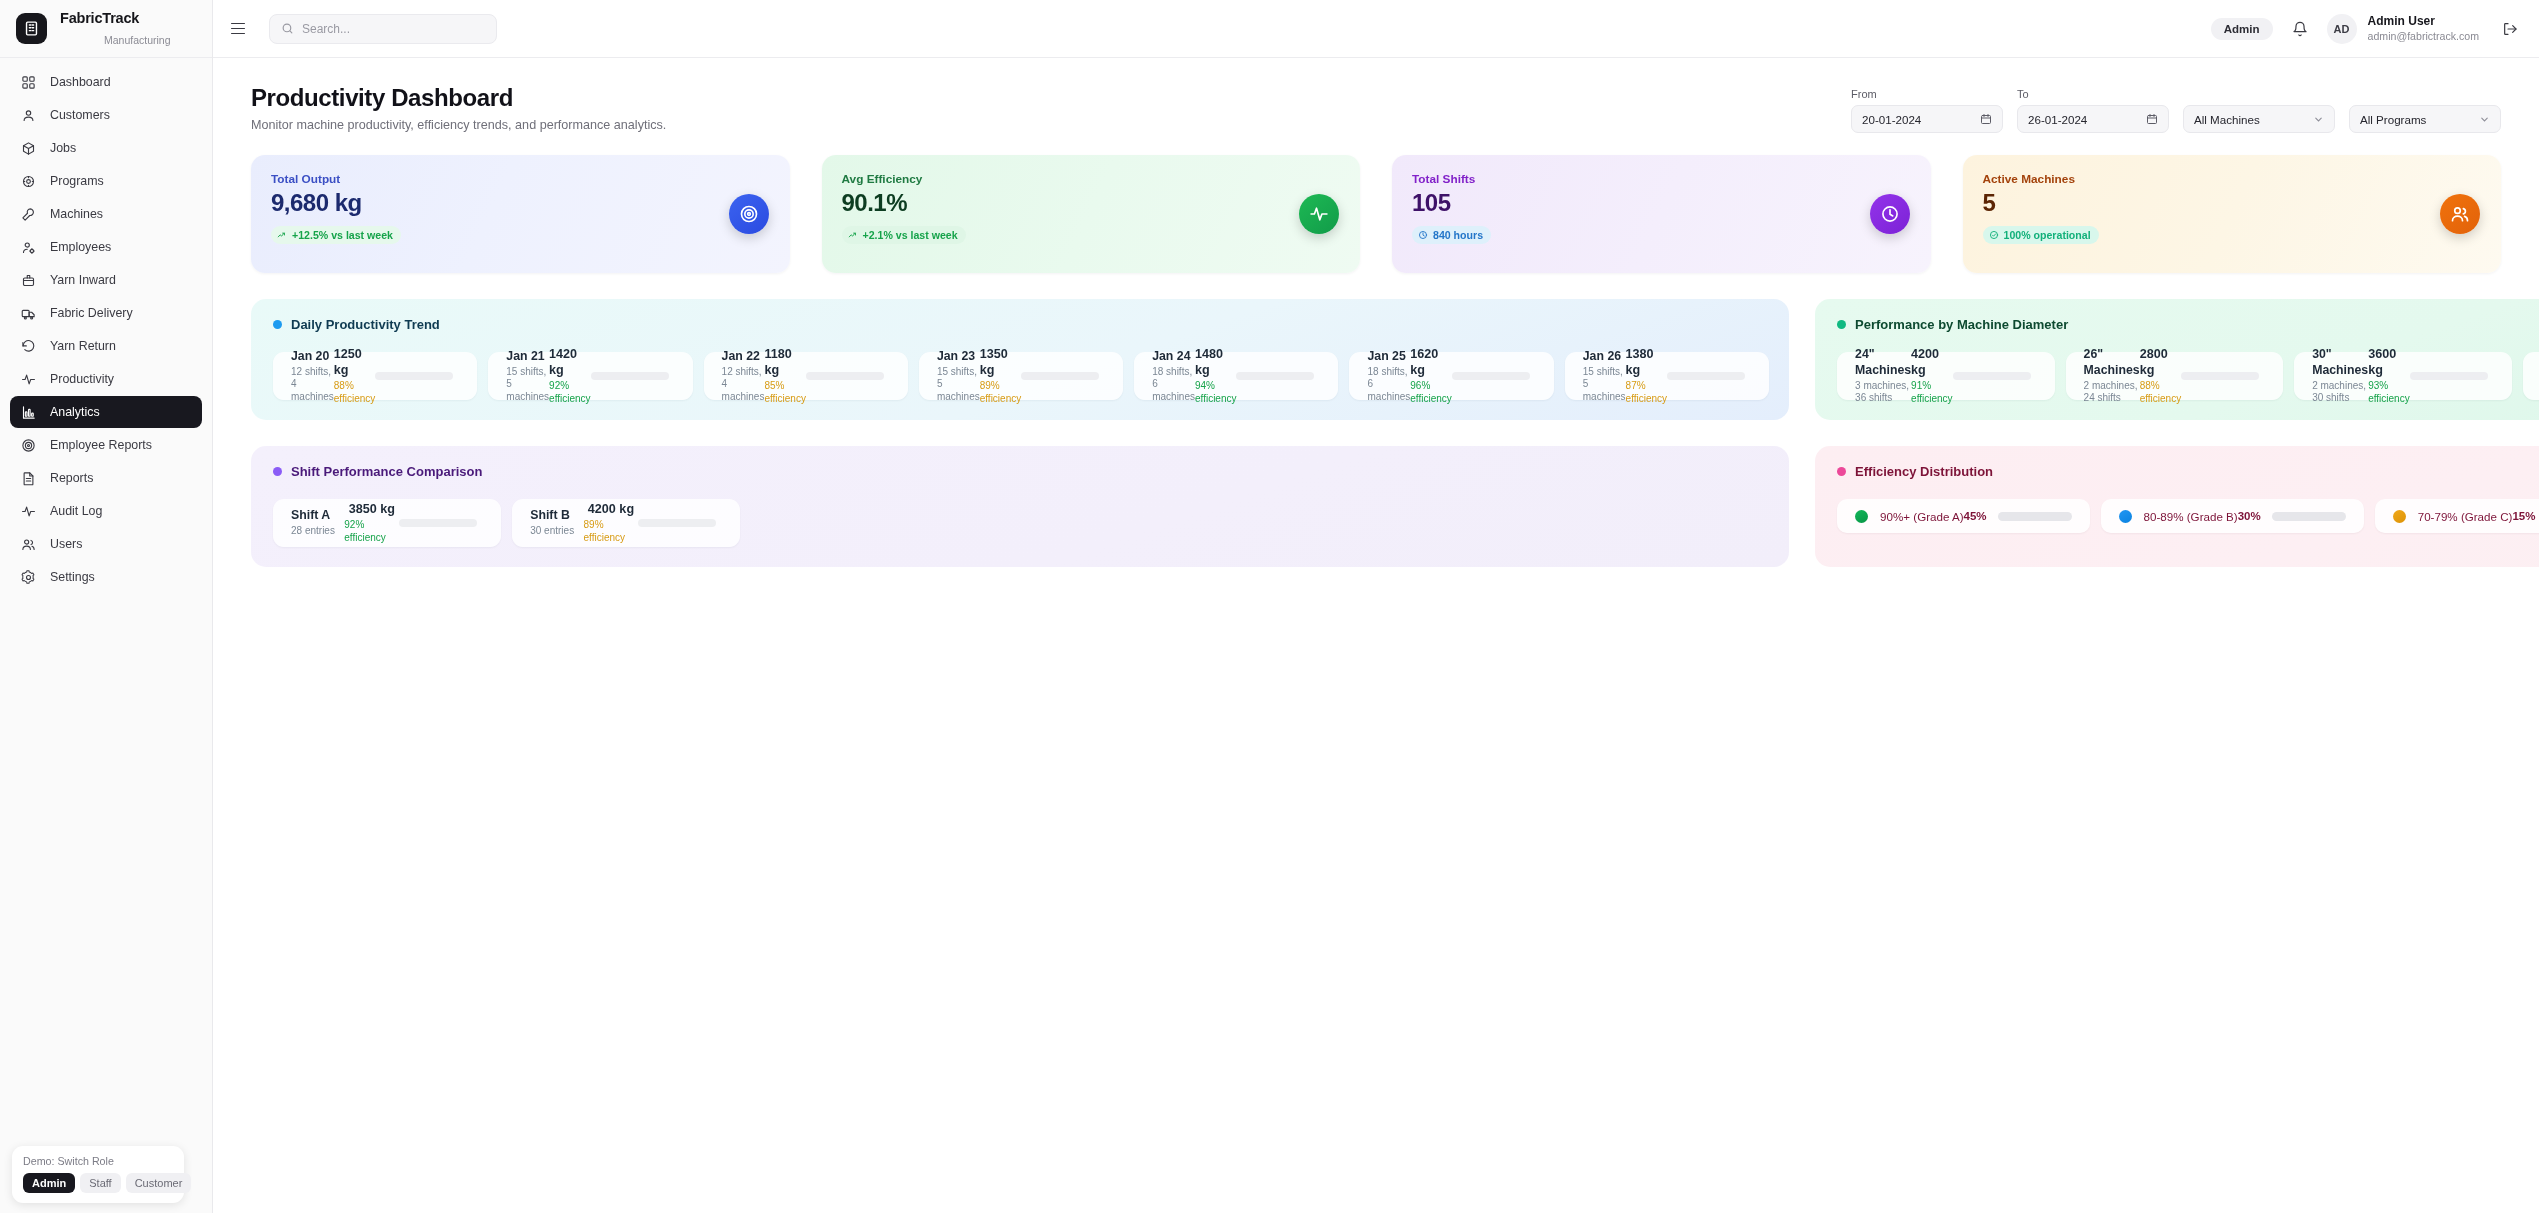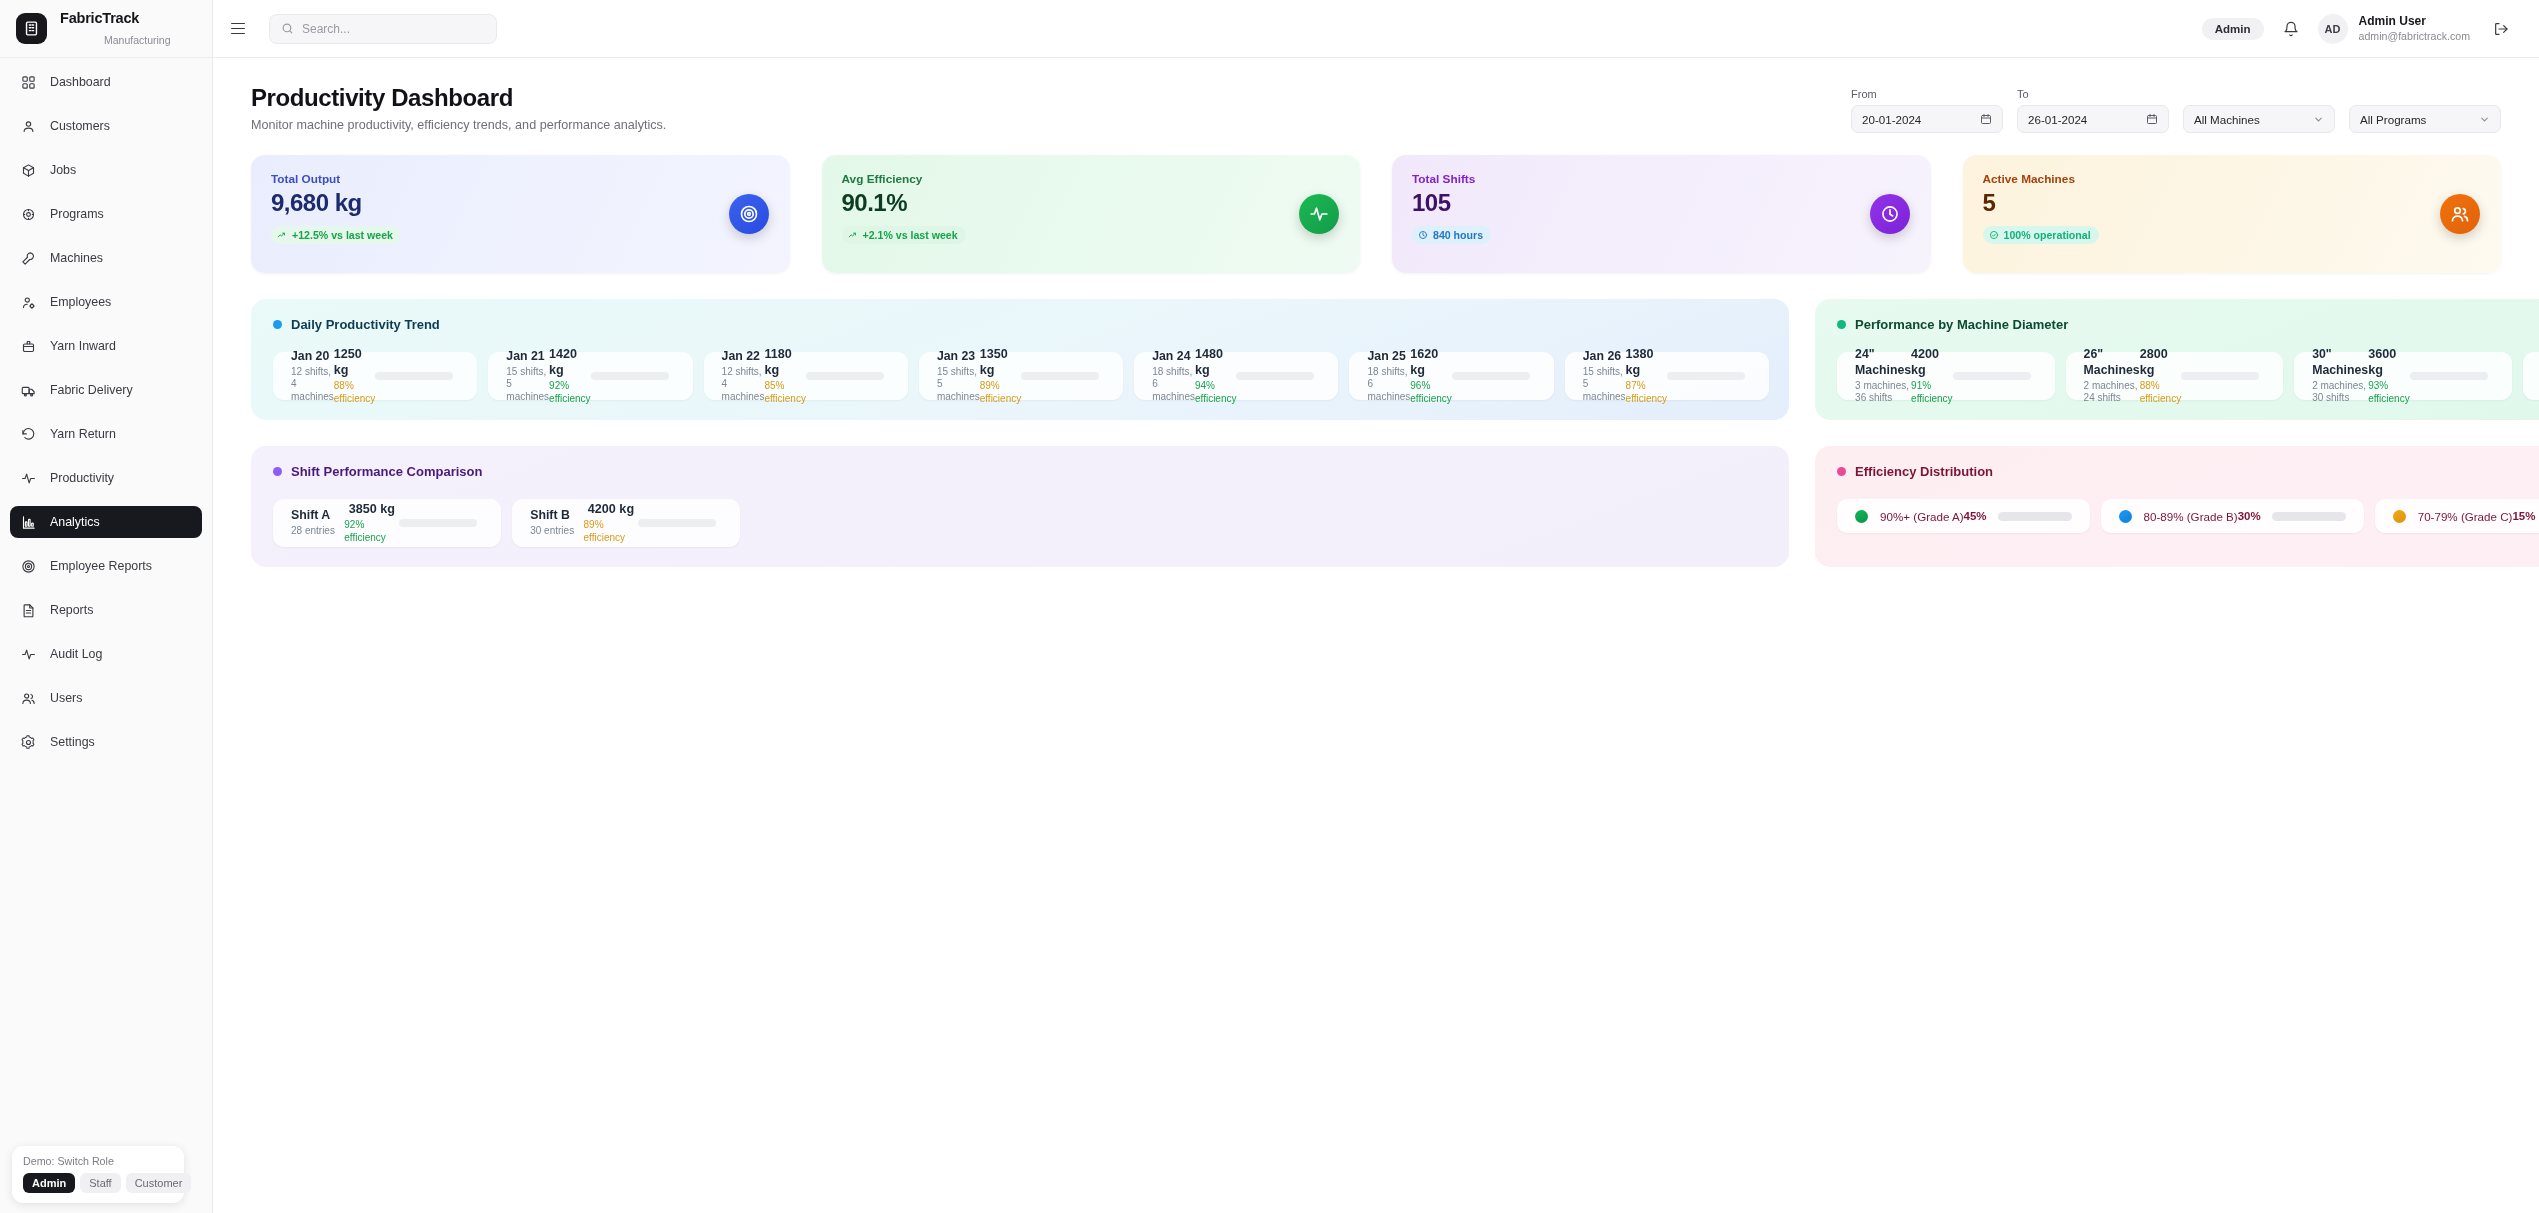--- a/index.html
+++ b/index.html
@@ -29,21 +29,21 @@
   .brand-logo {
     width: 31px; height: 31px; border-radius: 9px;
     background: #17171c; color: #fff;
     display: flex; align-items: center; justify-content: center;
     flex: 0 0 31px;
   }
   .brand-text { display: flex; flex-direction: column; line-height: 1.15; }
   .brand-name { font-size: 14.5px; font-weight: 700; color: #16161a; letter-spacing: -0.2px; }
   .brand-sub { font-size: 10.5px; color: #8b8b94; margin-top: 8px; padding-left: 44px; }
 
-  .nav { padding: 8px 10px 0 10px; display: flex; flex-direction: column; gap: 12px; }
+  .nav { padding: 8px 10px 0 10px; display: flex; flex-direction: column; gap: 1px; }
   .nav-item {
     display: flex; align-items: center; gap: 14px;
     height: 32px; padding: 0 10px;
     border-radius: 8px;
     font-size: 12.4px; color: #3a3a42;
     cursor: pointer;
   }
   .nav-item .ico { width: 16px; height: 16px; flex: 0 0 16px; display:flex; align-items:center; justify-content:center; color:#3a3a42; }
   .nav-item.active { background: #18181f; color: #ffffff; }
   .nav-item.active .ico { color: #ffffff; }
@@ -64,21 +64,21 @@
   }
   .role-btn.active { background: #18181f; color: #fff; font-weight: 600; }
 
   
   .main { flex: 1; height: 1213px; display: flex; flex-direction: column; background: #ffffff; overflow: hidden; }
 
   .topbar {
     height: 58px; flex: 0 0 58px;
     border-bottom: 1px solid #ececef;
     display: flex; align-items: center;
-    padding: 0 30px 0 18px; gap: 16px;
+    padding: 0 21px 0 18px; gap: 16px;
     background: #fff;
   }
   .hamburger { width: 22px; height: 22px; display: flex; flex-direction: column; justify-content: center; gap: 3.5px; cursor: pointer; }
   .hamburger i { display: block; height: 1.6px; background: #3a3a42; border-radius: 2px; }
   .hamburger i:nth-child(1){ width: 14px; }
   .hamburger i:nth-child(2){ width: 14px; }
   .hamburger i:nth-child(3){ width: 14px; }
   .search-box {
     width: 228px; height: 30px; border-radius: 8px;
     background: #f6f6f8; border: 1px solid #eaeaee;

